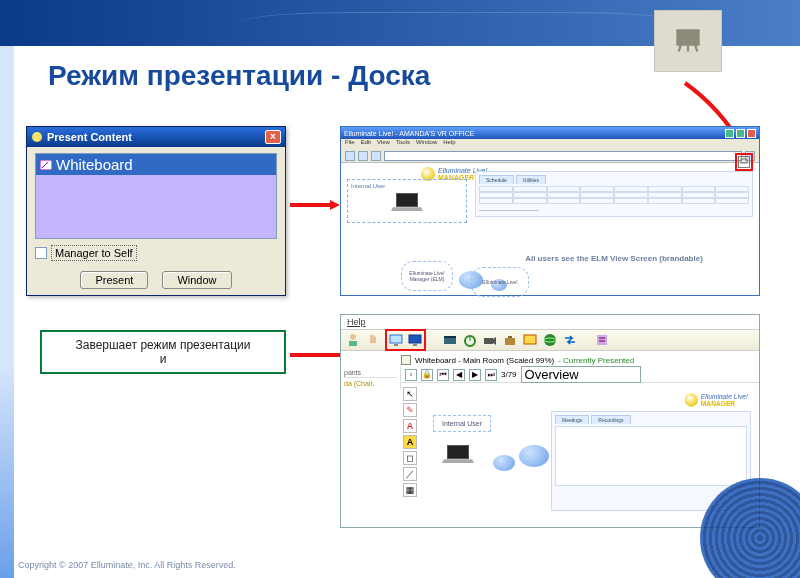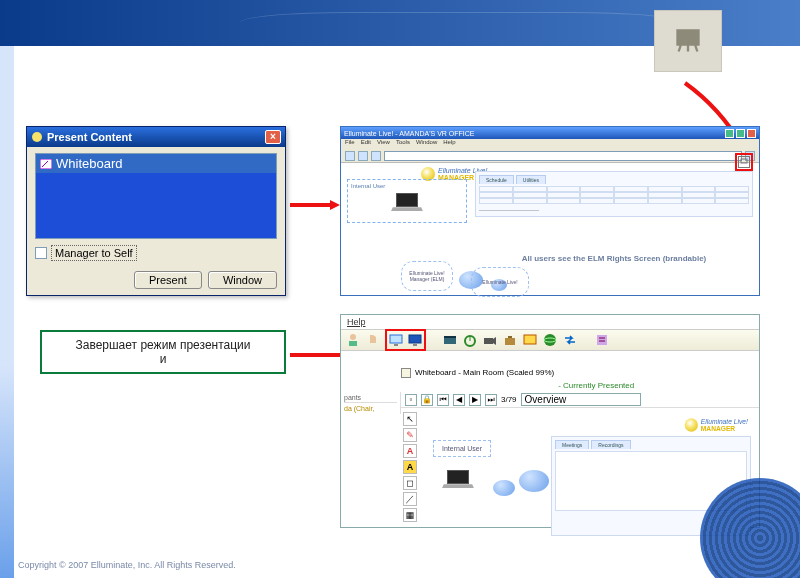--- a/index.html
+++ b/index.html
@@ -60,34 +60,34 @@
     padding:0 4px; font-size:11px; font-weight:bold;
   }
   .dialog-titlebar .sp{flex:1;}
   .closebtn {
     width:16px; height:14px; background:#e36048; border:1px solid #fff;
     color:#fff; font-size:10px; line-height:12px; text-align:center; border-radius:2px;
   }
   .dialog-body { padding:6px 8px; background:#ece9d8; }
   .dialog-label { font-size:11px; margin-bottom:4px; }
   .list {
-    background:#1d4ed8; border:1px solid #7f9db9; height:86px;
-    font-size:13px;
+    background:#c4b5fd; border:1px solid #7f9db9; height:86px;
+    font-size:15px;
   }
   .list-item {
     display:flex; align-items:center; padding:2px 4px;
     background:#316ac5; color:#fff; gap:4px;
   }
   .list-item svg{ width:12px;height:10px; }
   .dialog-controls {
     display:flex; align-items:center; margin-top:6px;
   }
   .checkbox { width:12px; height:12px; border:1px solid #7f9db9; background:#fff; display:inline-block; margin-right:4px; vertical-align:middle;}
   .dotted { border:1px dotted #666; padding:1px 3px; font-size:11px; }
-  .dialog-buttons { display:flex; justify-content:flex-end; gap:6px; margin-top:10px; }
+  .dialog-buttons { display:flex; justify-content:center; gap:14px; margin-top:10px; }
   .winbtn {
     font-size:11px; padding:2px 14px; background:#ece9d8;
     border:1px solid #888; border-radius:3px;
     box-shadow: inset 1px 1px #fff;
   }
   
   .browser1 {
     position:absolute; left:340px; top:126px; width:420px; height:170px;
     border:1px solid #3a6fbd; background:#fff; font-size:7px;
   }
@@ -160,34 +160,34 @@
     border-top:1px solid #ccc; border-bottom:1px solid #ccc;
     display:flex; align-items:center; gap:4px; padding:0 4px;
   }
   .ticon{ width:16px;height:16px; display:flex;align-items:center;justify-content:center; border-radius:2px;}
   .ticon svg{width:14px;height:14px;}
   .redhl{ border:2px solid #e11; padding:1px; display:flex; gap:3px;}
   .wb-header{
     margin:4px 0 2px 60px; display:flex; align-items:center; gap:4px; font-size:8px;
   }
   .wb-header .sq{ width:10px;height:10px;border:1px solid #888; background:#f7f4e0;}
-  .wb-header .green{ color:#2a8a2a;margin-top:26px;}
+  .wb-header .green{ color:#2a8a2a;}
   .s2-row2{ display:flex; margin-top:2px;}
   .ppanel{
     width:60px; border-right:1px solid #ddd; padding:2px 3px; font-size:7px;
   }
   .ppanel .hdr{ color:#666; border-bottom:1px solid #ddd; padding-bottom:1px;}
   .ppanel .nm{ color:#b58a00; margin-top:2px;}
   .wbarea{ flex:1; position:relative; }
   .nav{
     height:16px; display:flex; align-items:center; gap:4px; padding:0 4px;
     border-bottom:1px solid #ddd; font-size:8px;
   }
   .nav .nbtn{ width:12px;height:12px; border:1px solid #8aa; display:flex;align-items:center;justify-content:center; font-size:8px;}
-  .nav .ov{ flex:0 0 120px; border:1px solid #8aa; padding:0 3px; font-size:10px;}
+  .nav .ov{ flex:0 0 120px; border:1px solid #8aa; padding:0 3px; font-size:13px;}
   .paltools{
     position:absolute; left:0; top:18px; width:18px;
     display:flex; flex-direction:column; gap:2px; padding:2px;
   }
   .paltools .pt{ width:14px;height:14px; border:1px solid #bbb; display:flex;align-items:center;justify-content:center; font-size:9px;}
   .canvas{
     position:absolute; left:22px; right:0; top:18px; bottom:0;
     background:#fff;
   }
   .canvas .iu{
@@ -211,20 +211,21 @@
     position:absolute; left:18px; bottom:8px; font-size:9px; color:#7a8aa8;
   }
 </style>
 </head>
 <body>
 
 <div class="slide">
   <div class="topbar"></div>
   <div class="leftband"></div>
 
+  <div class="title">Режим презентации - Доска</div>
 
   <div class="corner-box">
     <svg viewBox="0 0 24 24">
         <path d="M3 3h18v12H3zM6 15l-2 6M18 15l2 6M12 15v6M9 7l4 4 4-6" fill="none" stroke="#8e8a7a" stroke-width="2"></path>
         <rect x="3" y="3" width="18" height="12" fill="#8e8a7a"></rect>
       </svg>
   </div>
 
   <svg class="arrow1" viewBox="0 0 80 80">
     <path class="arrow-red" d="M5 5 Q 40 30 62 68"></path>
@@ -333,21 +334,21 @@
           <div></div>
           <div></div>
           <div></div>
           <div></div>
           <div></div>
           <div></div>
           <div></div>
       </div>
       <div class="b1-mid">————————————</div>
     </div>
-    <div class="entry-text">All users see the ELM Rights Screen (brandable)</div>
+    <div class="entry-text">All users see the ELM View Screen (brandable)</div>
     <div class="bubble bb1"></div>
     <div class="bubble bb2"></div>
     <div class="cloud cl1">Elluminate Live! Manager (ELM)</div>
     <div class="cloud cl2">Elluminate Live!</div>
   </div>
 
   <div class="greenbox">
     <div>Завершает режим презентации</div>
     <div>и</div>
   </div>

